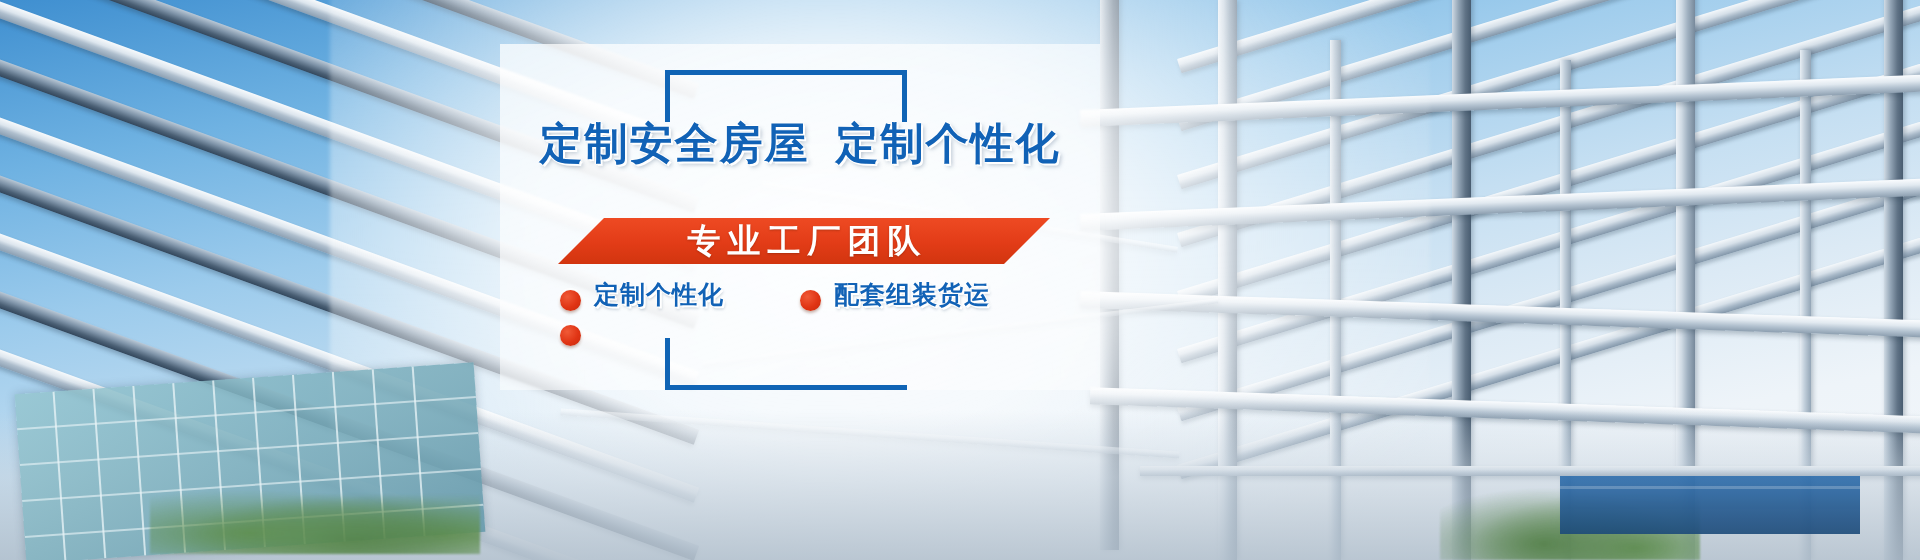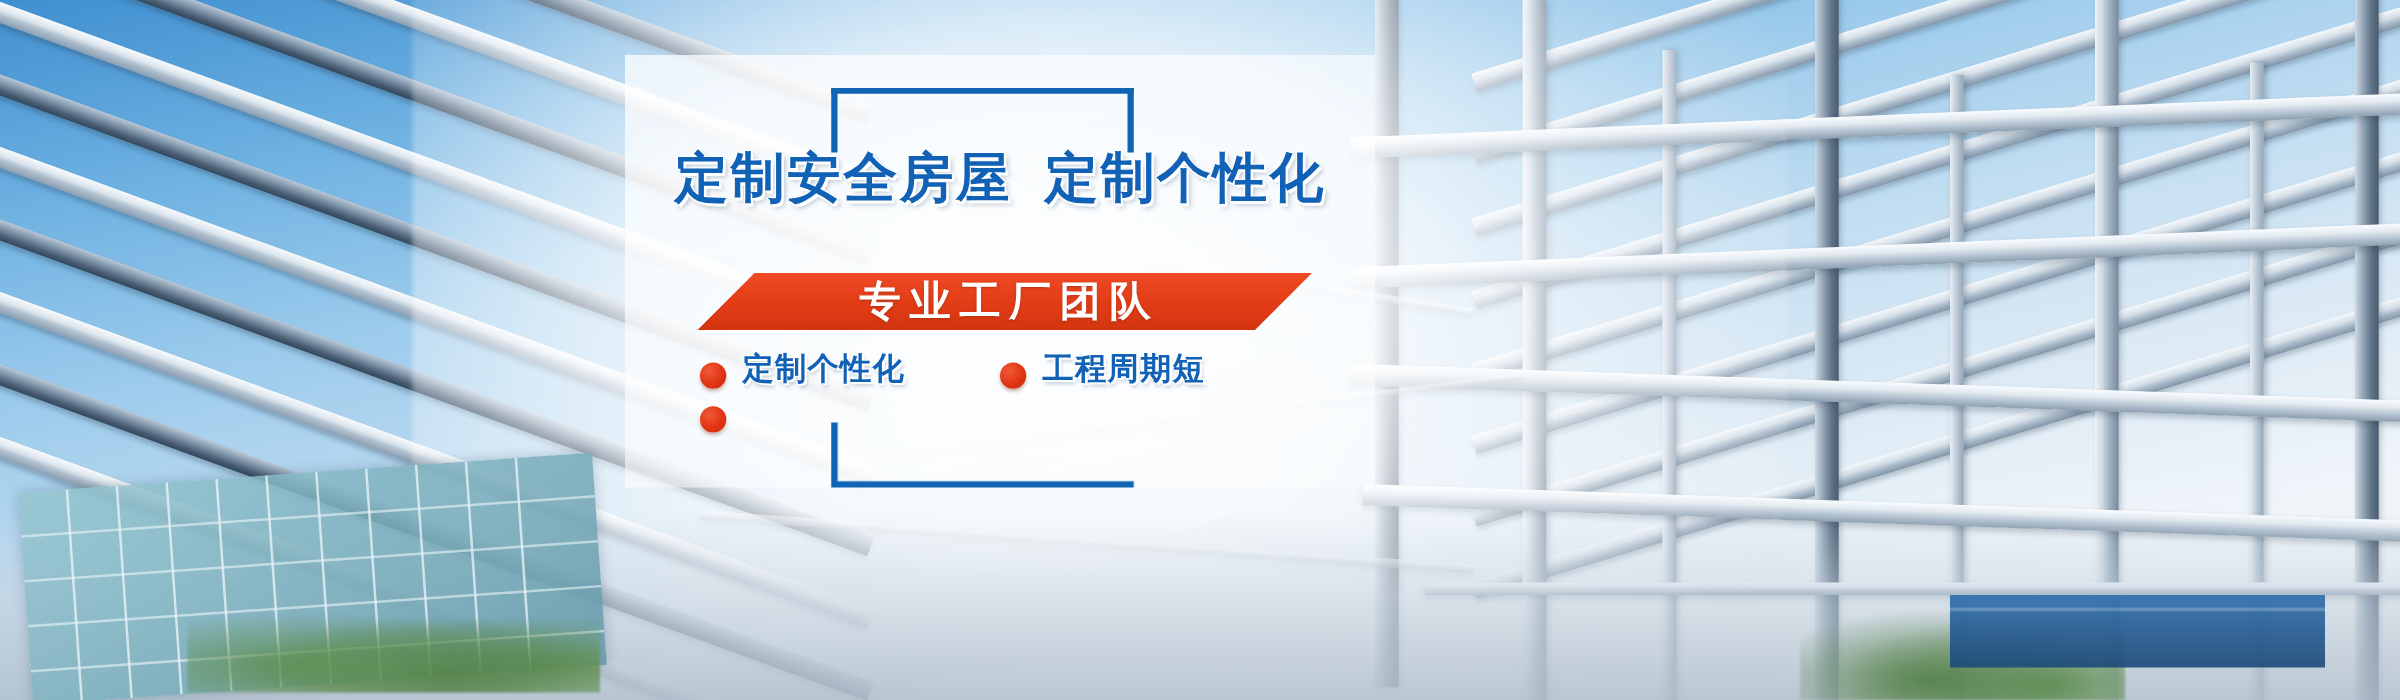--- a/index.html
+++ b/index.html
@@ -283,20 +283,20 @@
     <div class="ribbon-text">专业工厂团队</div>
   </div>
 
   <div class="bullets">
     <div class="bullet">
       <span class="dot"></span>
       <span class="btxt">定制个性化</span>
     </div>
     <div class="bullet">
       <span class="dot"></span>
-      <span class="btxt">工程周期短</span>
+      <span class="btxt">配套组装货运</span>
     </div>
     <div class="bullet">
       <span class="dot"></span>
     </div>
   </div>
 
 </div>
 
 </body></html>

